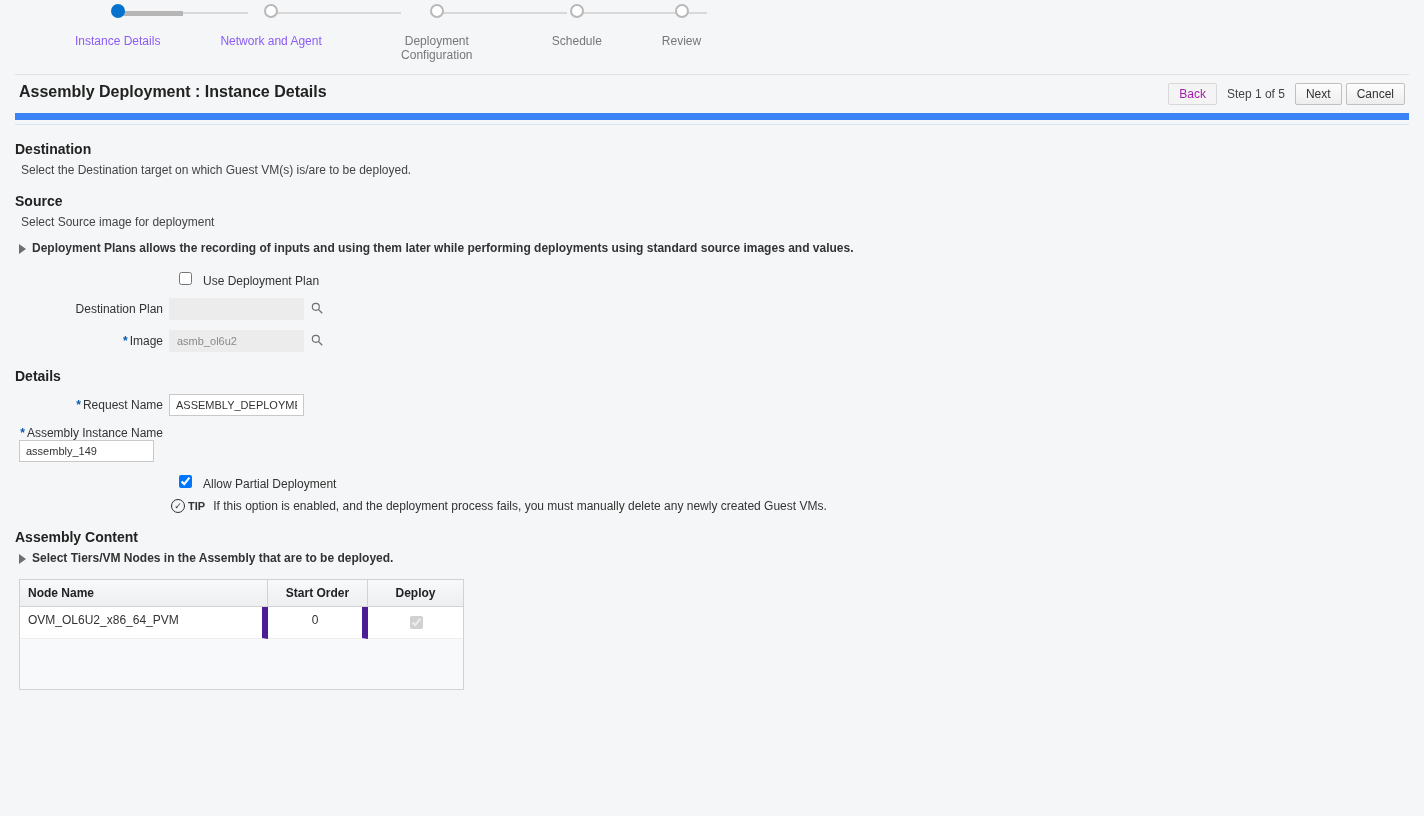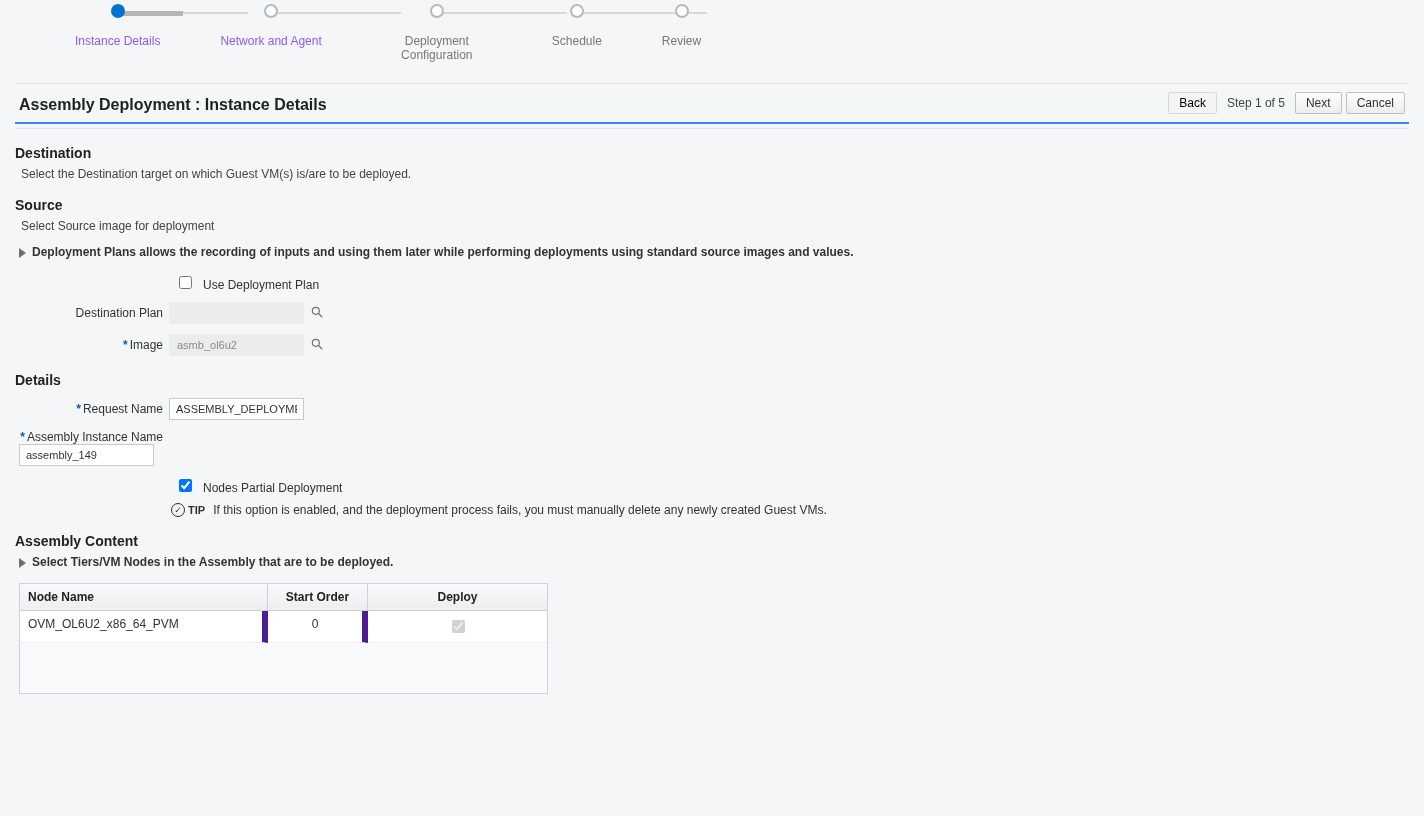--- a/index.html
+++ b/index.html
@@ -11,25 +11,25 @@
   .step { position: relative; display: flex; flex-direction: column; align-items: center; z-index: 1; margin-right: 60px; }
   .step:last-child { margin-right: 8px; }
   .step-circle { width: 14px; height: 14px; border-radius: 50%; border: 2px solid #b8b8b8; background: #fff; }
   .step.active .step-circle { background: #0572ce; border-color: #0572ce; }
   .step.active::after { content:""; position:absolute; top:7px; left:50%; width:65px; height:5px; background:#b6b6b6; z-index:-1; }
   .step:not(:last-child)::before { content:""; position:absolute; top:8px; left:50%; width:130px; height:2px; background:#d8d8d8; z-index:-1; }
   .step-label { margin-top: 16px; font-size: 12px; text-align: center; color: #777; max-width: 110px; line-height: 14px; }
   .step.active .step-label, .step.link .step-label { color: #8b5cf6; }
 
   
-  .header-row { display: flex; justify-content: space-between; align-items: flex-end; border-top:1px solid #e0e0e0; border-bottom:2px solid #3b82f6; padding:8px 4px; margin-top:17px; }
+  .header-row { display: flex; justify-content: space-between; align-items: flex-start; border-top:1px solid #e0e0e0; border-bottom:7px solid #3b82f6; padding:8px 4px; margin-top:8px; }
   .page-title { font-size: 16px; font-weight: bold; color: #222; }
   .actions { display:flex; align-items:center; gap:4px; }
   .btn { padding:3px 10px; font-size:12px; border:1px solid #c0c0c0; background:linear-gradient(#fdfdfd,#ededed); cursor:pointer; color:#333; border-radius:2px; }
-  .btn.disabled { color:#000000; background:#f4f4f4; border-color:#d8d8d8; cursor:default; }
+  .btn.disabled { color:#a21caf; background:#f4f4f4; border-color:#d8d8d8; cursor:default; }
   .step-indicator { font-size:12px; color:#444; margin:0 6px; }
 
   
   .divider { height:1px; background:#d9e4ee; margin:4px 0 10px 0; }
   .section-title { font-size:14px; font-weight:bold; color:#222; margin:16px 0 6px 0; }
   .section-desc { font-size:12px; color:#444; margin:4px 0 12px 6px; }
 
   
   .expand-row { display:flex; align-items:flex-start; gap:6px; font-weight:bold; color:#333; margin:6px 0 14px 4px; }
   .tri-icon { width:0; height:0; border-top:5px solid transparent; border-bottom:5px solid transparent; border-left:7px solid #6f6f6f; flex:0 0 auto; margin-top:3px; }
@@ -47,21 +47,21 @@
   .checkbox-row { display:flex; align-items:flex-end; gap:8px; margin:4px 0 4px 160px; }
   .cb { width:13px; height:13px; }
 
   .tip-row { display:flex; align-items:center; gap:8px; margin:8px 0 8px 156px; color:#333; }
   .tip-badge { display:flex; align-items:center; gap:3px; }
   .tip-check { width:14px; height:14px; border:1.5px solid #2f2f2f; border-radius:50%; display:flex; align-items:center; justify-content:center; font-size:9px; color:#2f2f2f; }
   .tip-text-label { font-weight:bold; font-size:11px; }
   .tip-text { font-size:12px; }
 
   
-  .tbl { border:1px solid #d0d3d6; width:529px; margin:6px 4px 0 4px; background:#fff; }
+  .tbl { border:1px solid #d0d3d6; width:445px; margin:6px 4px 0 4px; background:#fff; }
   .tbl-head { display:flex; background:linear-gradient(#f8f9fa,#eceef0); }
   .th { padding:6px 8px; font-weight:bold; font-size:12px; color:#222; border-right:1px solid #d0d3d6; border-bottom:1px solid #d0d3d6; }
   .tbl-row { display:flex; }
   .td { padding:6px 8px; font-size:12px; color:#333; border-right:6px solid #4c1d95; border-bottom:1px solid #eee; }
   .col-node { flex: 0 0 248px; }
   .col-start { flex: 0 0 100px; text-align:center; justify-content:center; display:flex; }
   .col-deploy { flex: 1 1 auto; text-align:center; justify-content:center; display:flex; align-items:center; }
   .tbl-spacer { height:50px; background:#f7f9fb; border-top:0; }
 </style>
 </head>
@@ -157,21 +157,21 @@
 
   <div class="form-row" style="align-items:flex-start;flex-direction:column;">
     <div class="form-label" style="line-height:14px;"><span class="req">*</span><span>Assembly Instance Name</span></div>
     <div class="form-field">
       <input class="text-field" value="assembly_149" style="">
     </div>
   </div>
 
   <div class="checkbox-row">
     <input type="checkbox" class="cb" checked="" style="">
-    <span>Nodes Partial Deployment</span>
+    <span>Allow Partial Deployment</span>
   </div>
 
   <div class="tip-row">
     <span class="tip-badge">
       <span class="tip-check">✓</span>
       <span class="tip-text-label">TIP</span>
     </span>
     <span class="tip-text">If this option is enabled, and the deployment process fails, you must manually delete any newly created Guest VMs.</span>
   </div>
 

